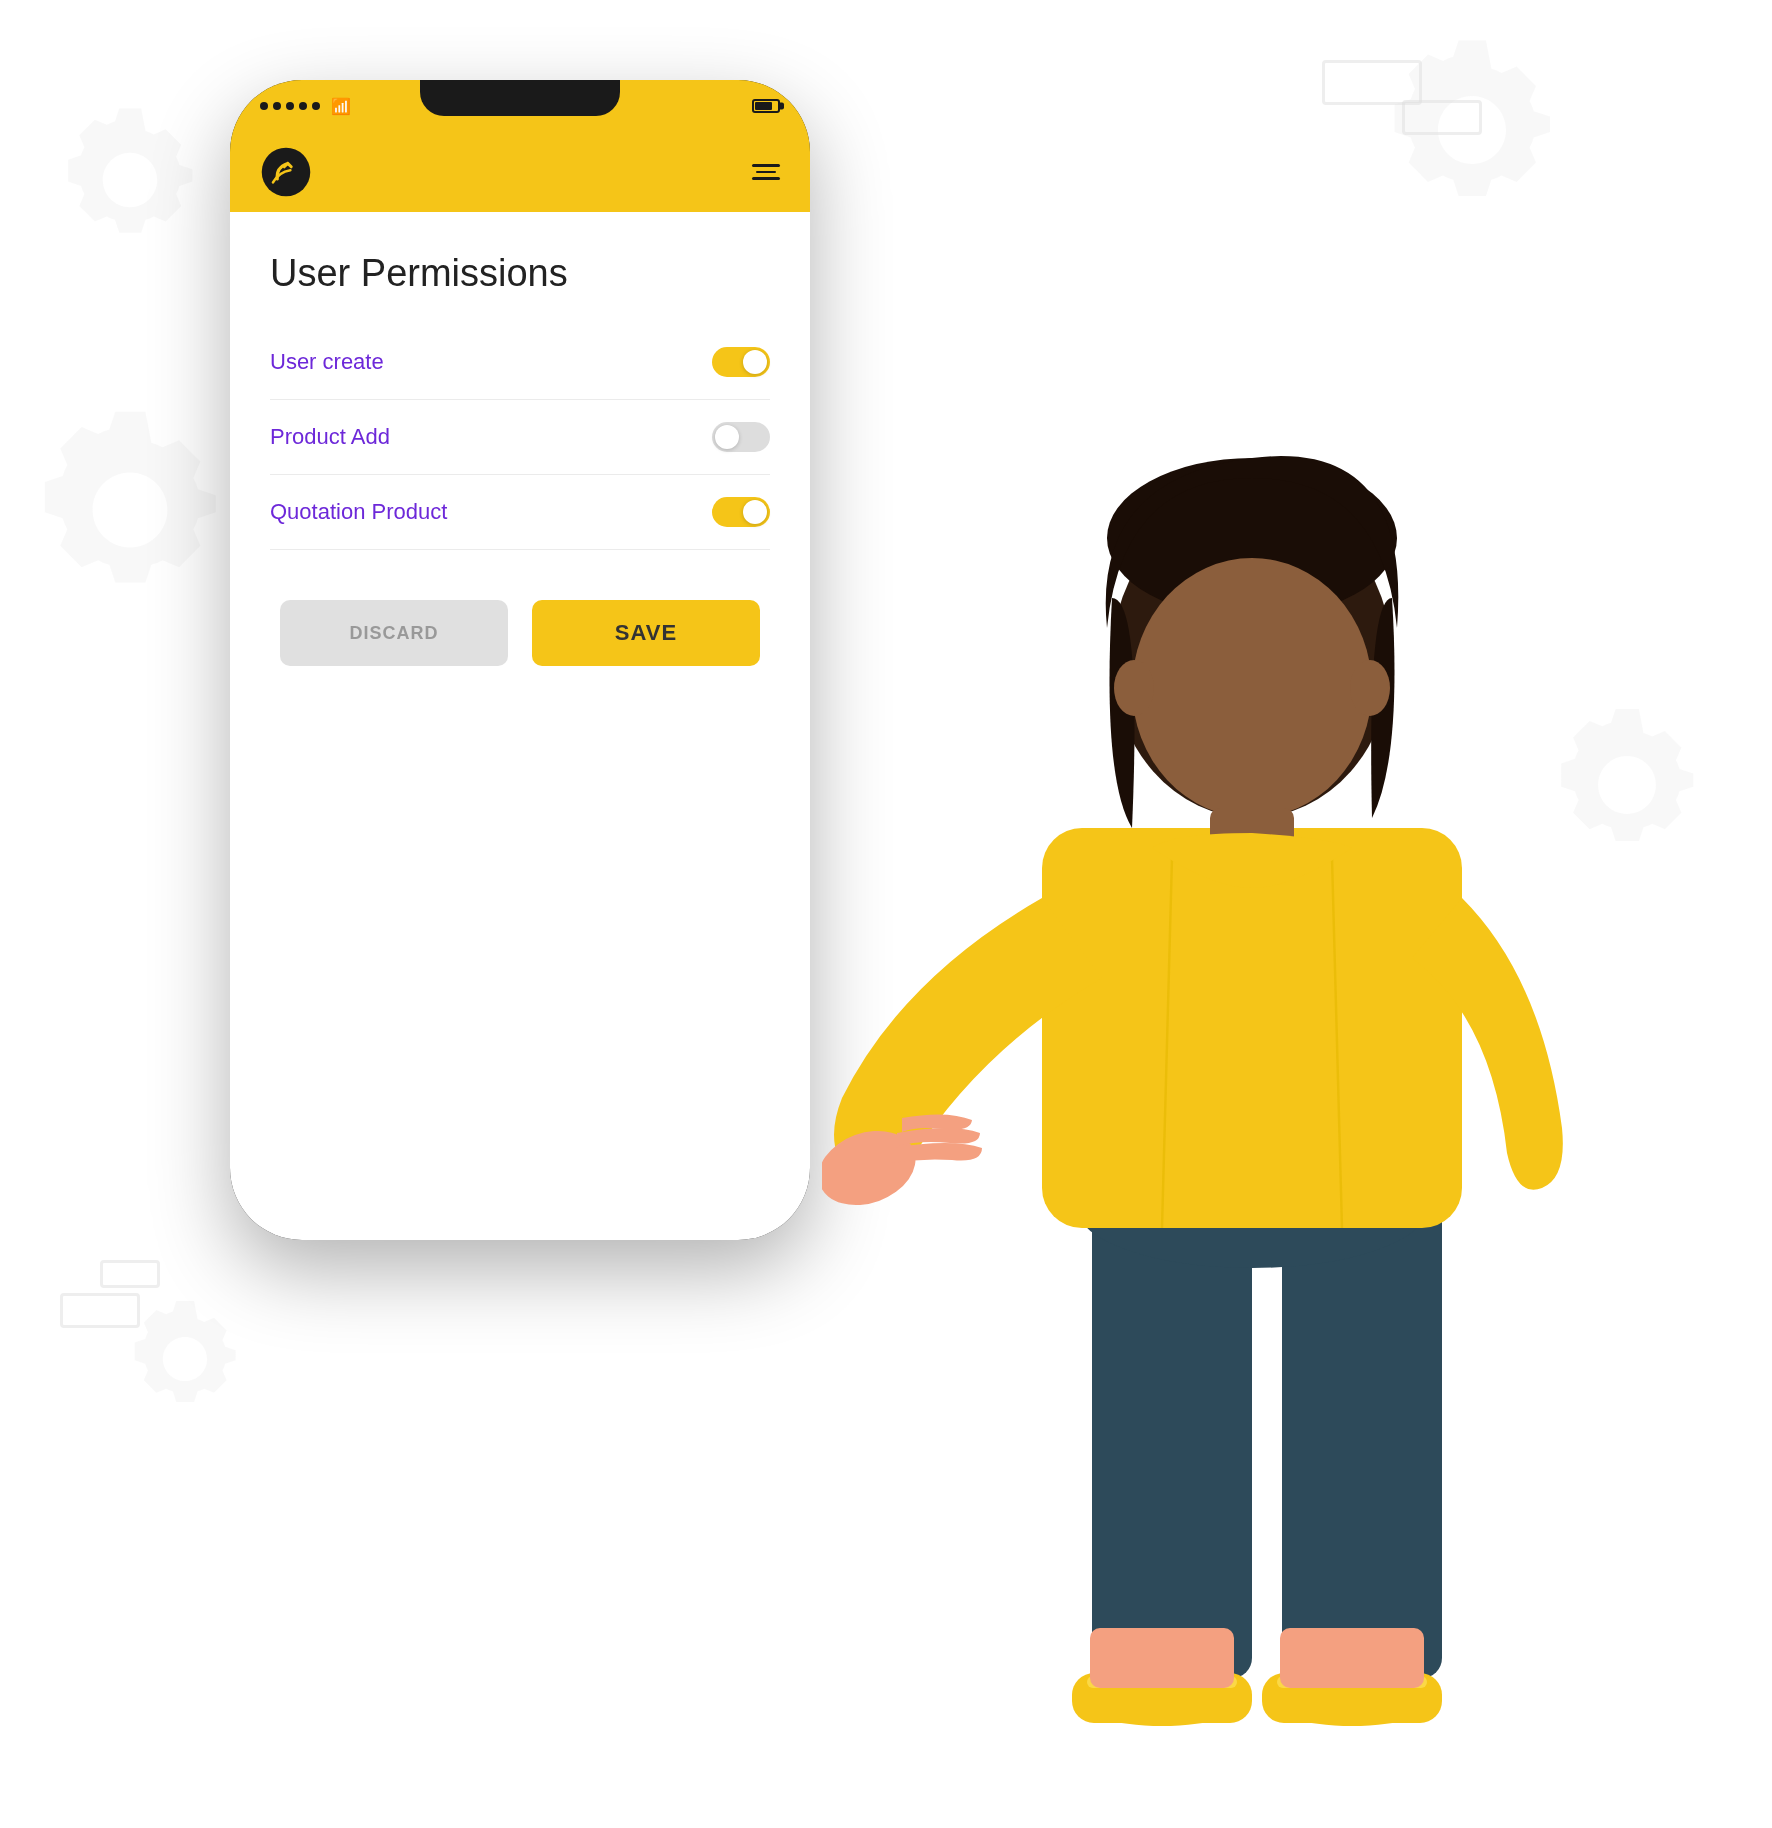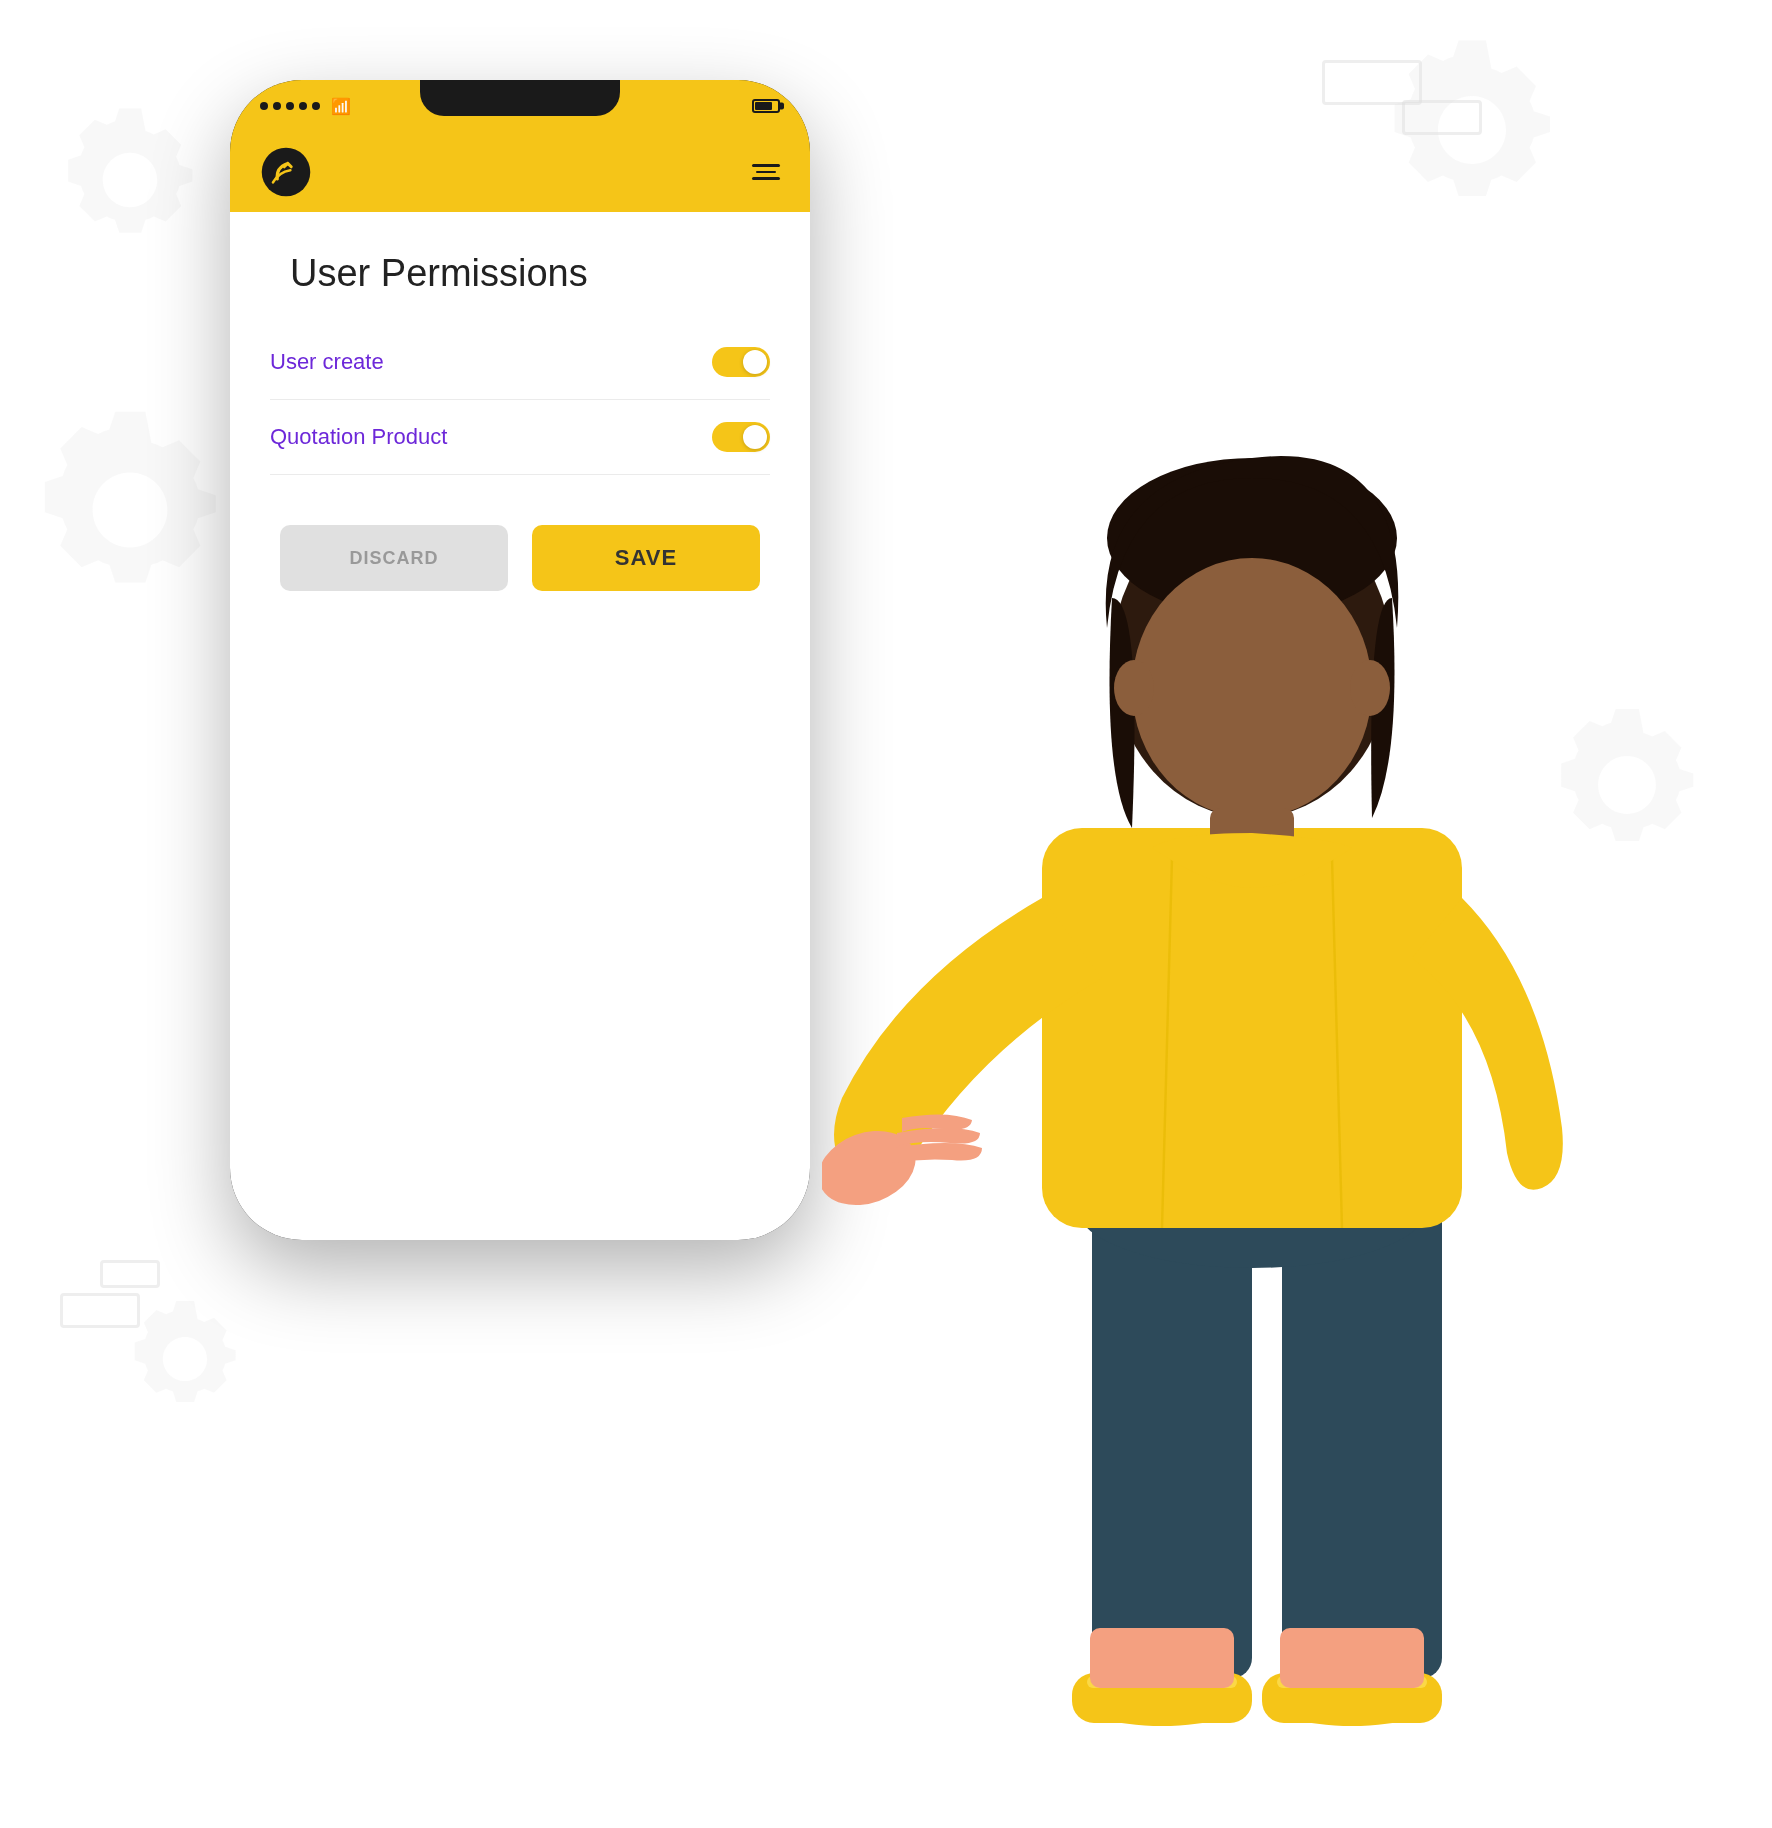--- a/index.html
+++ b/index.html
@@ -175,21 +175,20 @@
 
     .screen-content {
       padding: 40px 40px 30px;
     }
 
     .page-title {
       font-size: 38px;
       font-weight: 400;
       color: #222;
       margin-bottom: 30px;
-      margin-left: 20px;
     }
 
     
     .permission-row {
       display: flex;
       align-items: center;
       justify-content: space-between;
       padding: 22px 0;
       border-bottom: 1px solid #ebebeb;
     }
@@ -398,20 +397,26 @@
           <h1 class="page-title">User Permissions</h1>
 
           <div id="permissions-list">
           <div class="permission-row">
                 <span class="permission-label">User create</span>
                 <div class="toggle on">
                   <div class="toggle-thumb"></div>
                 </div>
               </div>
               <div class="permission-row">
+                <span class="permission-label">Product Add</span>
+                <div class="toggle off">
+                  <div class="toggle-thumb"></div>
+                </div>
+              </div>
+              <div class="permission-row">
                 <span class="permission-label">Quotation Product</span>
                 <div class="toggle on">
                   <div class="toggle-thumb"></div>
                 </div>
               </div>
             </div>
 
           <div class="buttons-area">
             <button class="btn-discard">DISCARD</button>
             <button class="btn-save">SAVE</button>

